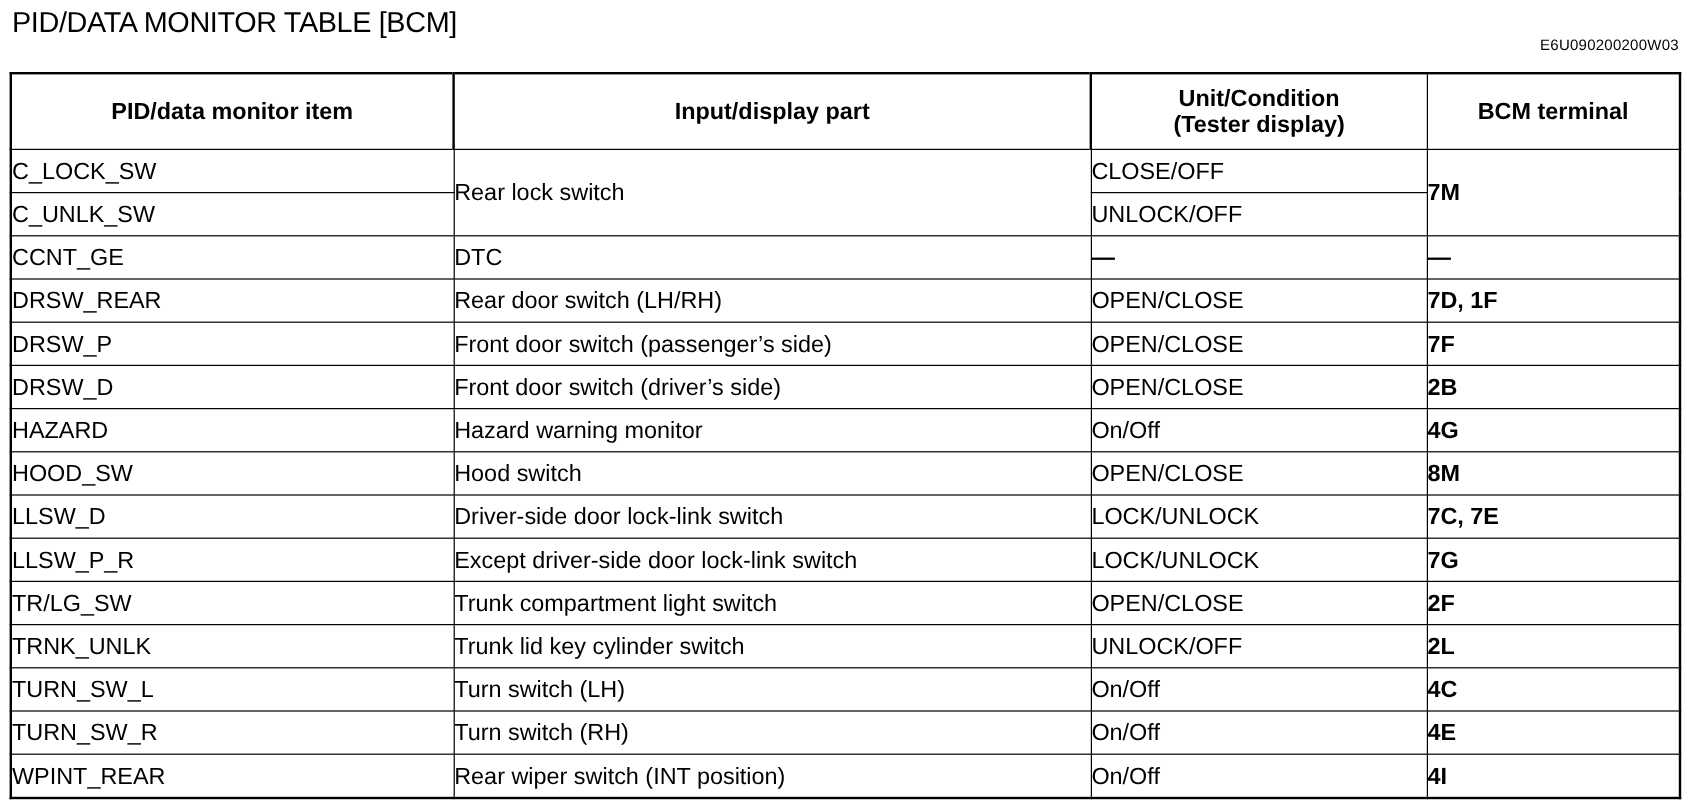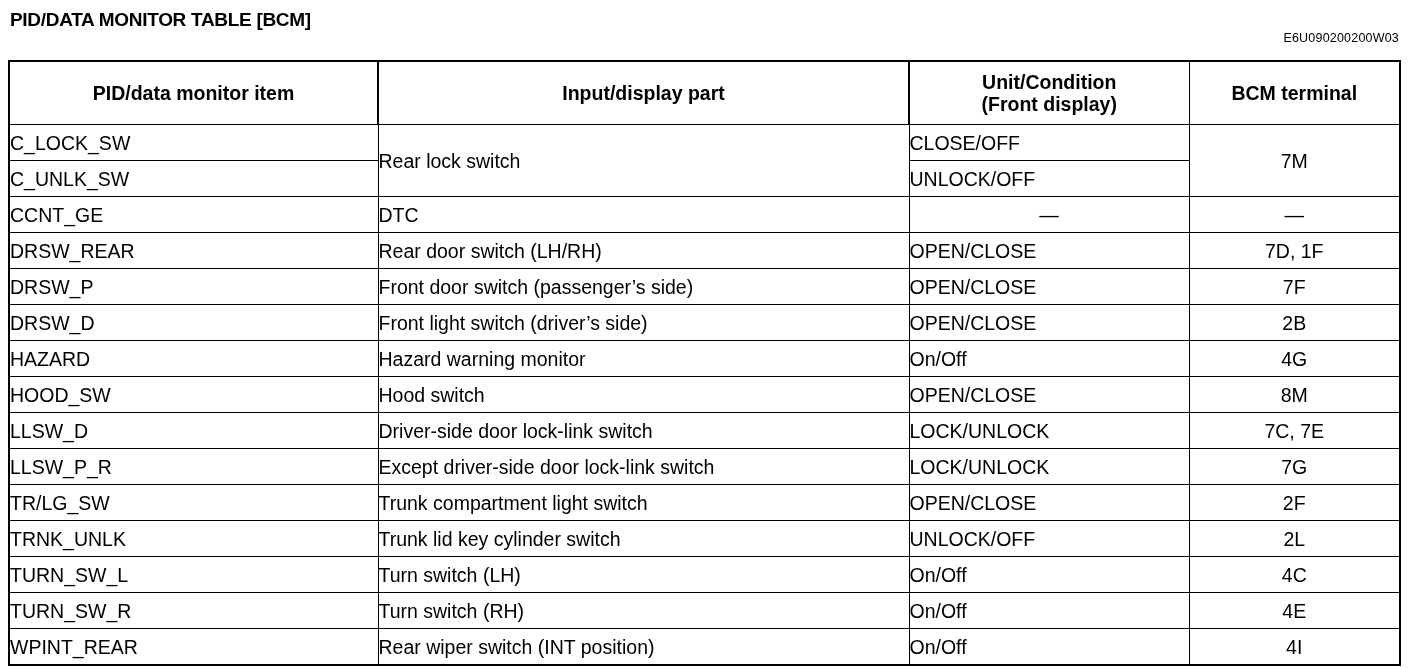--- a/index.html
+++ b/index.html
@@ -20,22 +20,22 @@
     position: relative;
     width: 1408px;
     height: 668px;
     box-sizing: border-box;
   }
 
   .doc-title {
     position: absolute;
     left: 10px;
     top: 6px;
-    font-size: 19px;
-    font-weight: bold;
+    font-size: 24px;
+    font-weight: normal;
     letter-spacing: -0.3px;
     white-space: nowrap;
     line-height: 28px;
   }
 
   .doc-code {
     position: absolute;
     right: 9px;
     top: 31px;
     font-size: 12.5px;
@@ -91,21 +91,21 @@
 
   tbody td {
     height: 35px;
   }
 
   td.cell-left {
     text-align: left;
     padding-left: 7px;
   }
   td.cell-center {
-    text-align: center;
+    font-weight: bold;
   }
 
   td.col1 { font-size: 19.5px; }
   td.col2 { font-size: 19.5px; }
   td.col3 { font-size: 19.5px; }
   td.col4 { font-size: 19.5px; }
 
   
   td.col1 { border-right-width: 2.2px; }
   thead th.h1 { border-right-width: 2.2px; }
@@ -128,21 +128,21 @@
           <col class="c2">
           <col class="c3">
           <col class="c4">
       </colgroup>
       <thead>
         <tr>
           <th class="h1">PID/data monitor item</th>
           <th class="h2">Input/display part</th>
           <th class="h3">
             <span class="hdr-line">Unit/Condition</span>
-            <span class="hdr-line">(Front display)</span>
+            <span class="hdr-line">(Tester display)</span>
           </th>
           <th class="h4">BCM terminal</th>
         </tr>
       </thead>
       <tbody id="table-body">
           <tr>
             <td class="col1 cell-left">C_LOCK_SW</td>
             <td class="col2 cell-left" rowspan="2">Rear lock switch</td>
             <td class="col3 cell-left">CLOSE/OFF</td>
             <td class="col4 cell-center" rowspan="2">7M</td>
@@ -164,21 +164,21 @@
             <td class="col4 cell-center">7D, 1F</td>
           </tr>
           <tr>
             <td class="col1 cell-left">DRSW_P</td>
             <td class="col2 cell-left">Front door switch (passenger’s side)</td>
             <td class="col3 cell-left">OPEN/CLOSE</td>
             <td class="col4 cell-center">7F</td>
           </tr>
           <tr>
             <td class="col1 cell-left">DRSW_D</td>
-            <td class="col2 cell-left">Front light switch (driver’s side)</td>
+            <td class="col2 cell-left">Front door switch (driver’s side)</td>
             <td class="col3 cell-left">OPEN/CLOSE</td>
             <td class="col4 cell-center">2B</td>
           </tr>
           <tr>
             <td class="col1 cell-left">HAZARD</td>
             <td class="col2 cell-left">Hazard warning monitor</td>
             <td class="col3 cell-left">On/Off</td>
             <td class="col4 cell-center">4G</td>
           </tr>
           <tr>

